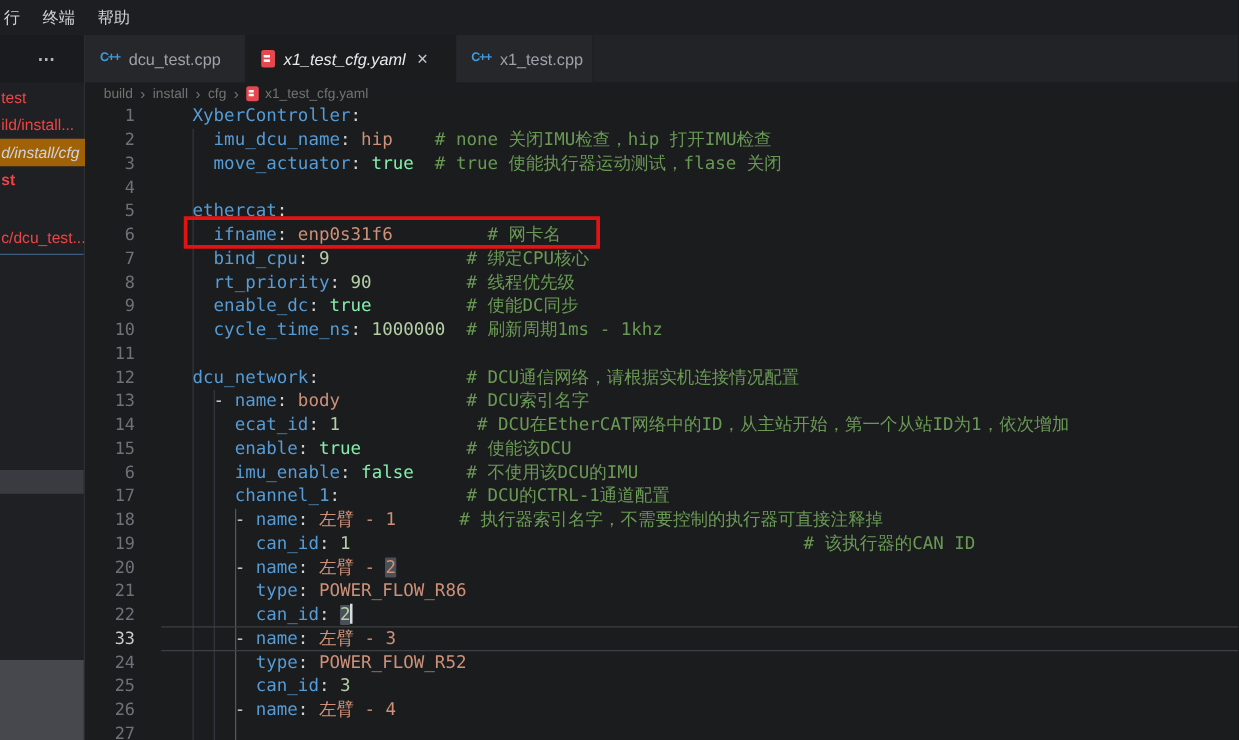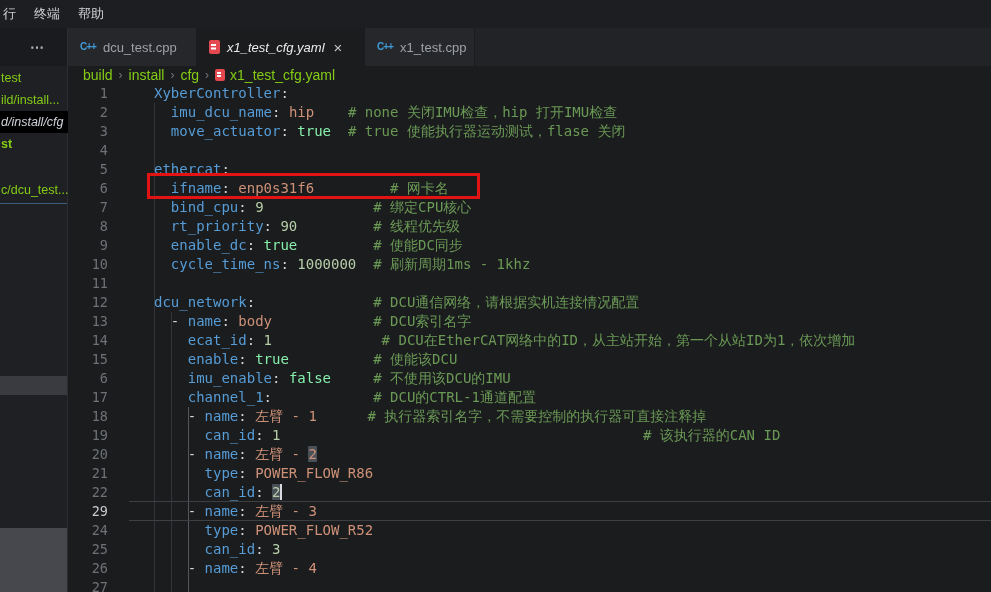--- a/index.html
+++ b/index.html
@@ -11,24 +11,24 @@
            display:flex;align-items:center;}
   .menubar .menu-item{font-size:13px;color:#cfd1d4;padding:0 9px;white-space:nowrap;}
   .menubar .menu-item:first-child{padding-left:3px;}
 
   
   .main{position:absolute;left:0;top:28px;width:991px;height:564px;display:flex;}
   .sidebar{position:relative;width:67px;height:100%;background:#1f2023;border-right:1px solid #2c2d31;flex:none;}
   .sidebar-top{height:38px;background:#1a1b1e;display:flex;align-items:center;}
   .overflow-btn{margin-left:30px;color:#b4b8be;font-size:14px;letter-spacing:1px;font-weight:bold;}
   .sb-item{position:absolute;left:0;width:67px;height:22px;line-height:22px;font-size:12.5px;
-           color:#84cc16;white-space:nowrap;overflow:hidden;padding-left:1px;}
+           color:#ef4444;white-space:nowrap;overflow:hidden;padding-left:1px;}
   .sb-i0{top:39px;}
   .sb-i1{top:61px;}
-  .sb-i2{top:83px;background:#000000;color:#ced3da;font-style:italic;}
+  .sb-i2{top:83px;background:#a16207;color:#ced3da;font-style:italic;}
   .sb-i3{top:105px;font-weight:bold;}
   .sb-i4{top:151px;}
   .sb-underline{position:absolute;left:0;top:175px;width:67px;height:1px;background:#3f5e7d;}
   .sb-band{position:absolute;left:0;top:348px;width:67px;height:19px;background:#393b41;}
   .sb-block{position:absolute;left:0;top:500px;width:67px;bottom:0;background:#46484d;}
 
   
   .editor-col{position:relative;flex:1;height:100%;display:flex;flex-direction:column;min-width:0;}
 
   .tabbar{height:38px;background:#222327;display:flex;flex:none;}
@@ -38,21 +38,21 @@
   .tab.active{background:#1b1c1e;}
   .tab.active .tab-label{color:#e8eaed;font-style:italic;}
   .tab .tab-close{margin-left:9px;color:#c3c6cb;font-size:15px;line-height:1;}
 
   .ic-yaml{position:relative;width:11px;height:14px;background:#e5484f;border-radius:2px;flex:none;}
   .ic-yaml::before{content:"";position:absolute;left:2px;top:4px;width:5px;height:1.5px;background:#fff;
                    box-shadow:0 3.5px 0 #fff;}
   .ic-cpp{color:#3f9bd8;font-weight:bold;font-size:10px;line-height:14px;flex:none;letter-spacing:-1px;}
 
   .breadcrumb{height:18px;display:flex;align-items:center;padding-left:15px;flex:none;background:#1b1c1e;}
-  .crumb{font-size:14px;color:#84cc16;white-space:nowrap;}
+  .crumb{font-size:11px;color:#737373;white-space:nowrap;}
   .crumb-sep{font-size:12px;color:#70757d;margin:0 6px;}
   .breadcrumb .ic-yaml{width:10px;height:12px;margin-right:5px;}
   .breadcrumb .ic-yaml::before{top:3px;width:4px;box-shadow:0 3px 0 #fff;}
 
   
   .code-area{position:relative;flex:1;background:#1b1c1e;overflow:hidden;
              font-family:"DejaVu Sans Mono","Liberation Mono",monospace;font-size:14px;}
   .gutter{position:absolute;left:0;top:0;width:61px;}
   .ln{height:19px;line-height:19px;text-align:right;padding-right:21px;color:#6e7277;font-size:13.5px;}
   .ln.active{color:#c8cacd;}
@@ -155,21 +155,21 @@
             <div class="ln">13</div>
             <div class="ln">14</div>
             <div class="ln">15</div>
             <div class="ln">6</div>
             <div class="ln">17</div>
             <div class="ln">18</div>
             <div class="ln">19</div>
             <div class="ln">20</div>
             <div class="ln">21</div>
             <div class="ln">22</div>
-            <div class="ln active">29</div>
+            <div class="ln active">33</div>
             <div class="ln">24</div>
             <div class="ln">25</div>
             <div class="ln">26</div>
             <div class="ln">27</div>
           </div>
         <div class="code">
             <div class="code-line"><span class="t-k">XyberController</span><span class="t-d">:</span></div>
             <div class="code-line"><span class="t-d">  </span><span class="t-k">imu_dcu_name</span><span class="t-d">: </span><span class="t-s">hip</span><span class="t-d">    </span><span class="t-c"># none 关闭IMU检查，hip 打开IMU检查</span></div>
             <div class="code-line"><span class="t-d">  </span><span class="t-k">move_actuator</span><span class="t-d">: </span><span class="t-b">true</span><span class="t-d">  </span><span class="t-c"># true 使能执行器运动测试，flase 关闭</span></div>
             <div class="code-line"></div>

